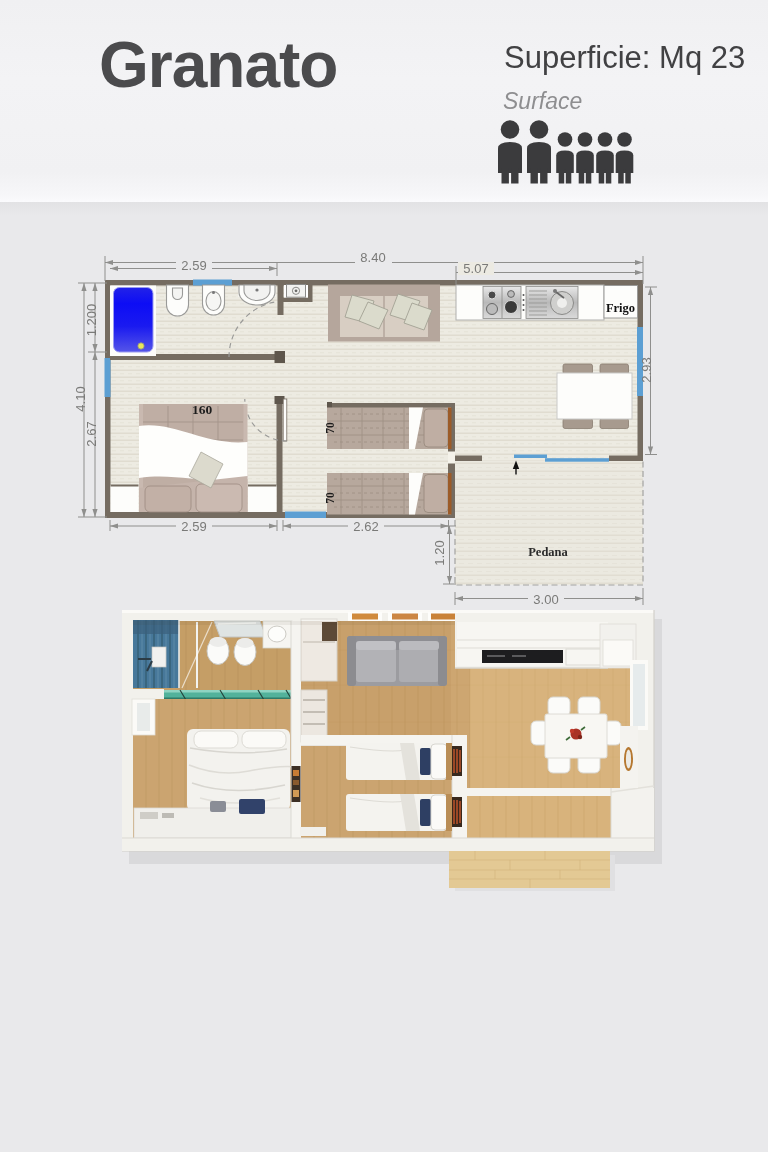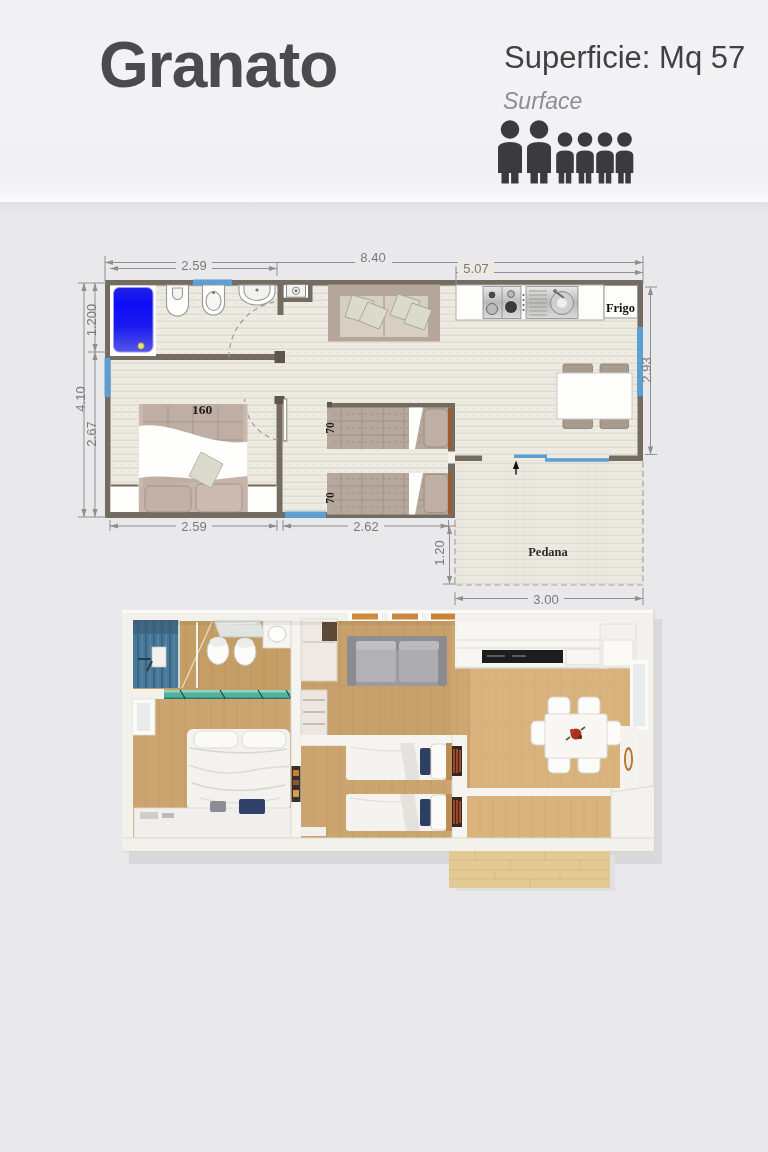--- a/index.html
+++ b/index.html
@@ -14,21 +14,21 @@
   svg{position:absolute;left:0;top:0;}
 </style>
 </head>
 <body>
 
 <div id="header"></div>
 <div id="below"></div>
 
 <div class="t-granato">Granato</div>
 
-<div class="t-superficie">Superficie: Mq 57</div>
+<div class="t-superficie">Superficie: Mq 23</div>
 
 <div class="t-surface">Surface</div>
 
 <svg width="768" height="1152" viewBox="0 0 768 1152">
 <defs>
   <pattern id="plankH" width="8" height="7" patternUnits="userSpaceOnUse">
     <rect width="8" height="7" fill="#edebe2"></rect>
     <rect y="5.6" width="8" height="1.2" fill="#ddd9cc"></rect>
     <rect y="2.4" width="4" height="0.8" fill="#e4e1d6"></rect>
   </pattern>

